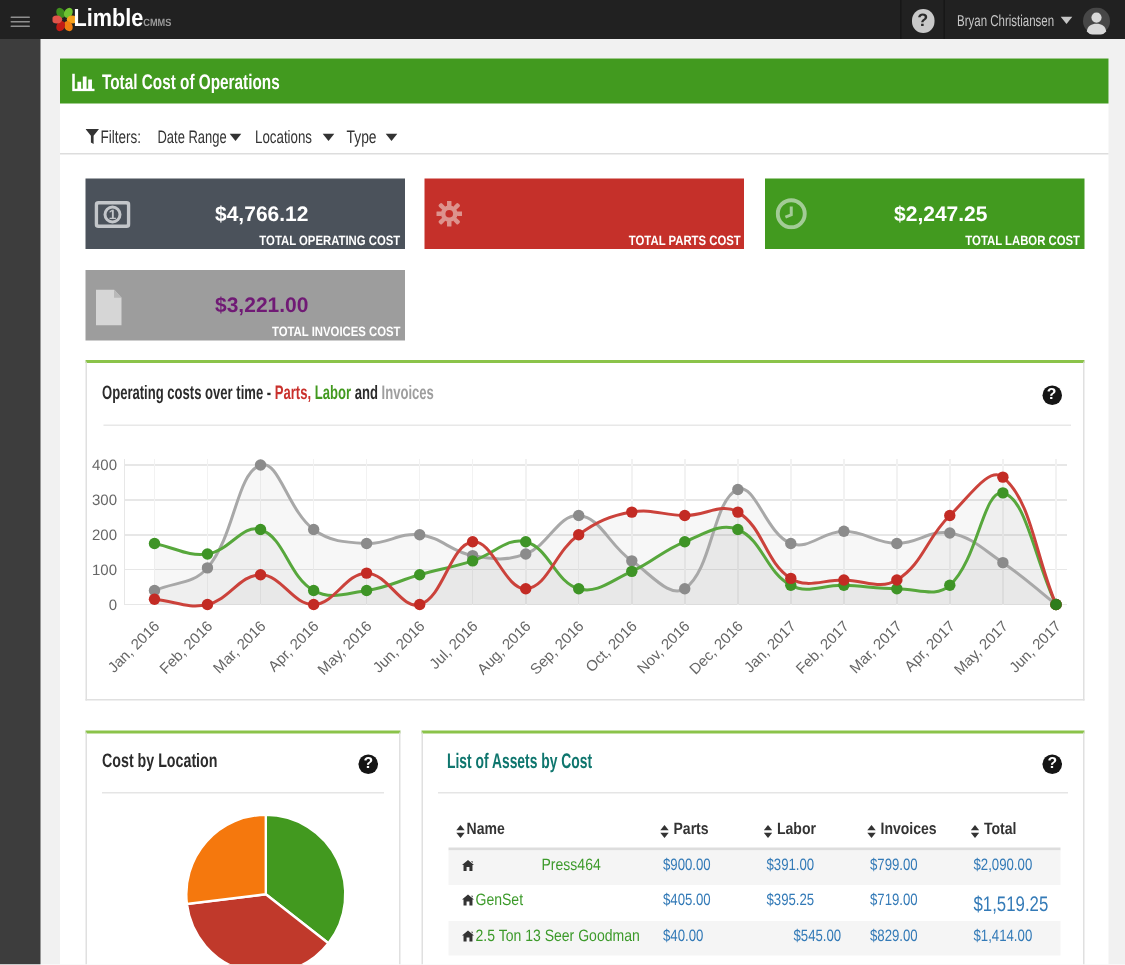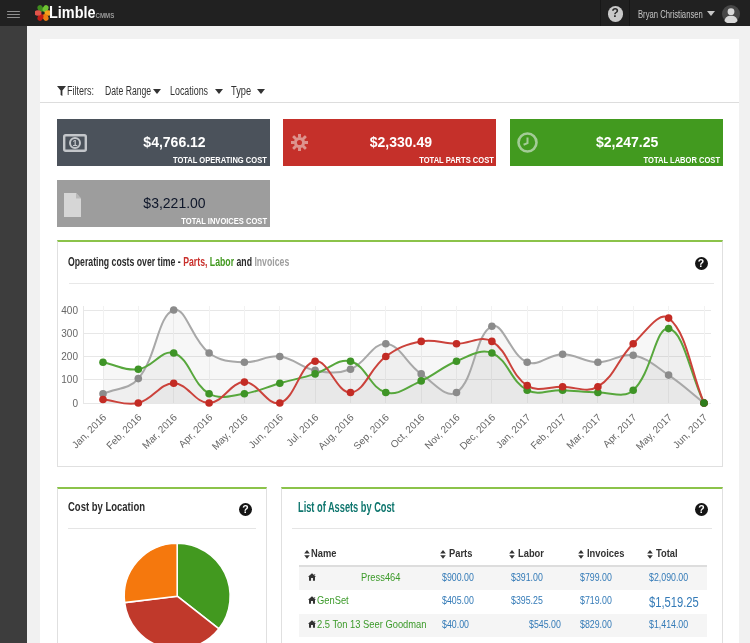--- a/index.html
+++ b/index.html
@@ -58,20 +58,29 @@
     </svg>
   <svg class="abs" style="left:721.5px;top:5px" width="18" height="18">
     <circle cx="9" cy="9" r="9" fill="#474747"></circle>
     <circle cx="9" cy="6.7" r="3.4" fill="#d9d9d9"></circle>
     <path d="M2.5,16 C3.1,12.1 5.6,10.8 9,10.8 C12.4,10.8 14.9,12.1 15.5,16 A 9 9 0 0 1 2.5 16 Z" fill="#d9d9d9"></path>
   </svg>
 </div>
 <div id="sidebar"></div>
 
 <div id="panel">
+  <div id="ghead">
+    <svg class="abs" style="left:7.5px;top:10px" width="15.5" height="12" viewBox="0 0 15.5 12">
+      <path d="M1,0 L1,11 L15.5,11" stroke="#fff" stroke-width="1.7" fill="none"></path>
+      <rect x="3.6" y="5.5" width="2.5" height="5" fill="#fff"></rect>
+      <rect x="7.2" y="2" width="2.5" height="8.5" fill="#fff"></rect>
+      <rect x="10.8" y="4" width="2.5" height="6.5" fill="#fff"></rect>
+    </svg>
+    <div class="abs" style="left:27.5px;top:7px;font-size:14px;font-weight:bold;color:#fff;"><span class="cx" style="transform:scaleX(0.73)">Total Cost of Operations</span></div>
+  </div>
 
   <div class="abs" style="left:0;top:30px;width:699px;height:34px;border-bottom:1px solid #ddd;">
     <svg class="abs" style="left:17px;top:17px" width="9" height="10" viewBox="0 0 9 10">
         <path d="M0,0 L9,0 L5.4,4.5 L5.4,10 L3.6,9 L3.6,4.5 Z" fill="#333"></path>
       </svg>
     <div class="abs" style="left:27px;top:15px;font-size:12px;color:#333;"><span class="cx" style="transform:scaleX(0.75)">Filters:</span></div>
     <div class="abs" style="left:65px;top:15px;font-size:12px;color:#333;"><span class="cx" style="transform:scaleX(0.72)">Date Range</span></div>
     <svg class="abs" style="left:113px;top:20px" width="8" height="5">
         <path d="M0,0L8,0L4,5Z" fill="#333"></path>
       </svg>
@@ -102,37 +111,36 @@
           <rect x="6.6" y="-0.6" width="2.8" height="4.2" rx="0.9" transform="rotate(90 8 8)"></rect>
           <rect x="6.6" y="-0.6" width="2.8" height="4.2" rx="0.9" transform="rotate(135 8 8)"></rect>
           <rect x="6.6" y="-0.6" width="2.8" height="4.2" rx="0.9" transform="rotate(180 8 8)"></rect>
           <rect x="6.6" y="-0.6" width="2.8" height="4.2" rx="0.9" transform="rotate(225 8 8)"></rect>
           <rect x="6.6" y="-0.6" width="2.8" height="4.2" rx="0.9" transform="rotate(270 8 8)"></rect>
           <rect x="6.6" y="-0.6" width="2.8" height="4.2" rx="0.9" transform="rotate(315 8 8)"></rect>
           <circle cx="8" cy="8" r="5.2"></circle>
         </g>
       <circle cx="8" cy="8" r="2.4" fill="#c5302a"></circle>
     </svg>
-    <div class="abs" style="left:26px;top:15px;width:183px;text-align:center;font-size:14px;font-weight:bold;color:#fff;"><span class="cxc" style="transform:none">$2,330.49</span></div>
     <div class="abs" style="right:3px;bottom:1px;font-size:9px;font-weight:bold;color:#fff;"><span class="cxr" style="transform:scaleX(0.84)">TOTAL PARTS COST</span></div>
   </div>
   <div class="abs" style="left:469.7px;top:80px;width:213px;height:47px;background:#429A1F;text-decoration:underline;">
     <svg class="abs" style="left:7.8px;top:13px" width="21" height="21" viewBox="0 0 21 21">
       <circle cx="10.5" cy="10.5" r="9" fill="none" stroke="#a3cc96" stroke-width="2.6"></circle>
       <path d="M10.5 5.6 L10.5 11.2 L6.6 12.8" stroke="#a3cc96" stroke-width="2" fill="none"></path>
     </svg>
     <div class="abs" style="left:26px;top:15px;width:183px;text-align:center;font-size:14px;font-weight:bold;color:#fff;"><span class="cxc" style="transform:none">$2,247.25</span></div>
     <div class="abs" style="right:3px;bottom:1px;font-size:9px;font-weight:bold;color:#fff;"><span class="cxr" style="transform:scaleX(0.84)">TOTAL LABOR COST</span></div>
   </div>
   <div class="abs" style="left:17px;top:140.5px;width:213px;height:47px;background:#9d9d9d;">
     <svg class="abs" style="left:6px;top:13.5px" width="19" height="24" viewBox="0 0 19 24">
       <path d="M1,0 L13,0 L18,5.5 L18,24 L1,24 Z" fill="#d6d6d6"></path>
       <path d="M13,0 L13,5.5 L18,5.5 Z" fill="#b9b9b9"></path>
     </svg>
-    <div class="abs" style="left:26px;top:15px;width:183px;text-align:center;font-size:14px;font-weight:normal;color:#0f172a;"><span class="cxc" style="transform:none">$3,221.00</span></div>
+    <div class="abs" style="left:26px;top:15px;width:183px;text-align:center;font-size:14px;font-weight:bold;color:#701a75;"><span class="cxc" style="transform:none">$3,221.00</span></div>
     <div class="abs" style="right:3px;bottom:1px;font-size:9px;font-weight:bold;color:#fff;"><span class="cxr" style="transform:scaleX(0.84)">TOTAL INVOICES COST</span></div>
   </div>
 
   <div class="card" style="left:17px;top:201px;width:666px;height:227px;">
     <div class="abs" style="left:9.6px;top:11.5px;font-size:13px;font-weight:bold;color:#2b2b2b;">
       <span class="cx" style="transform:scaleX(0.67)">Operating costs over time - <span style="color:#c9302c">Parts,</span> <span style="color:#42991f">Labor</span> and <span style="color:#9e9e9e">Invoices</span></span>
     </div>
     <div class="helpq" style="right:14.5px;top:14.5px;">?</div>
     <div class="abs" style="left:11px;top:41px;width:645px;border-top:1px solid #e8e8e8;"></div>
     <svg class="abs" style="left:0;top:0" width="666" height="227" viewBox="0 0 666 227" id="chartsvg">

